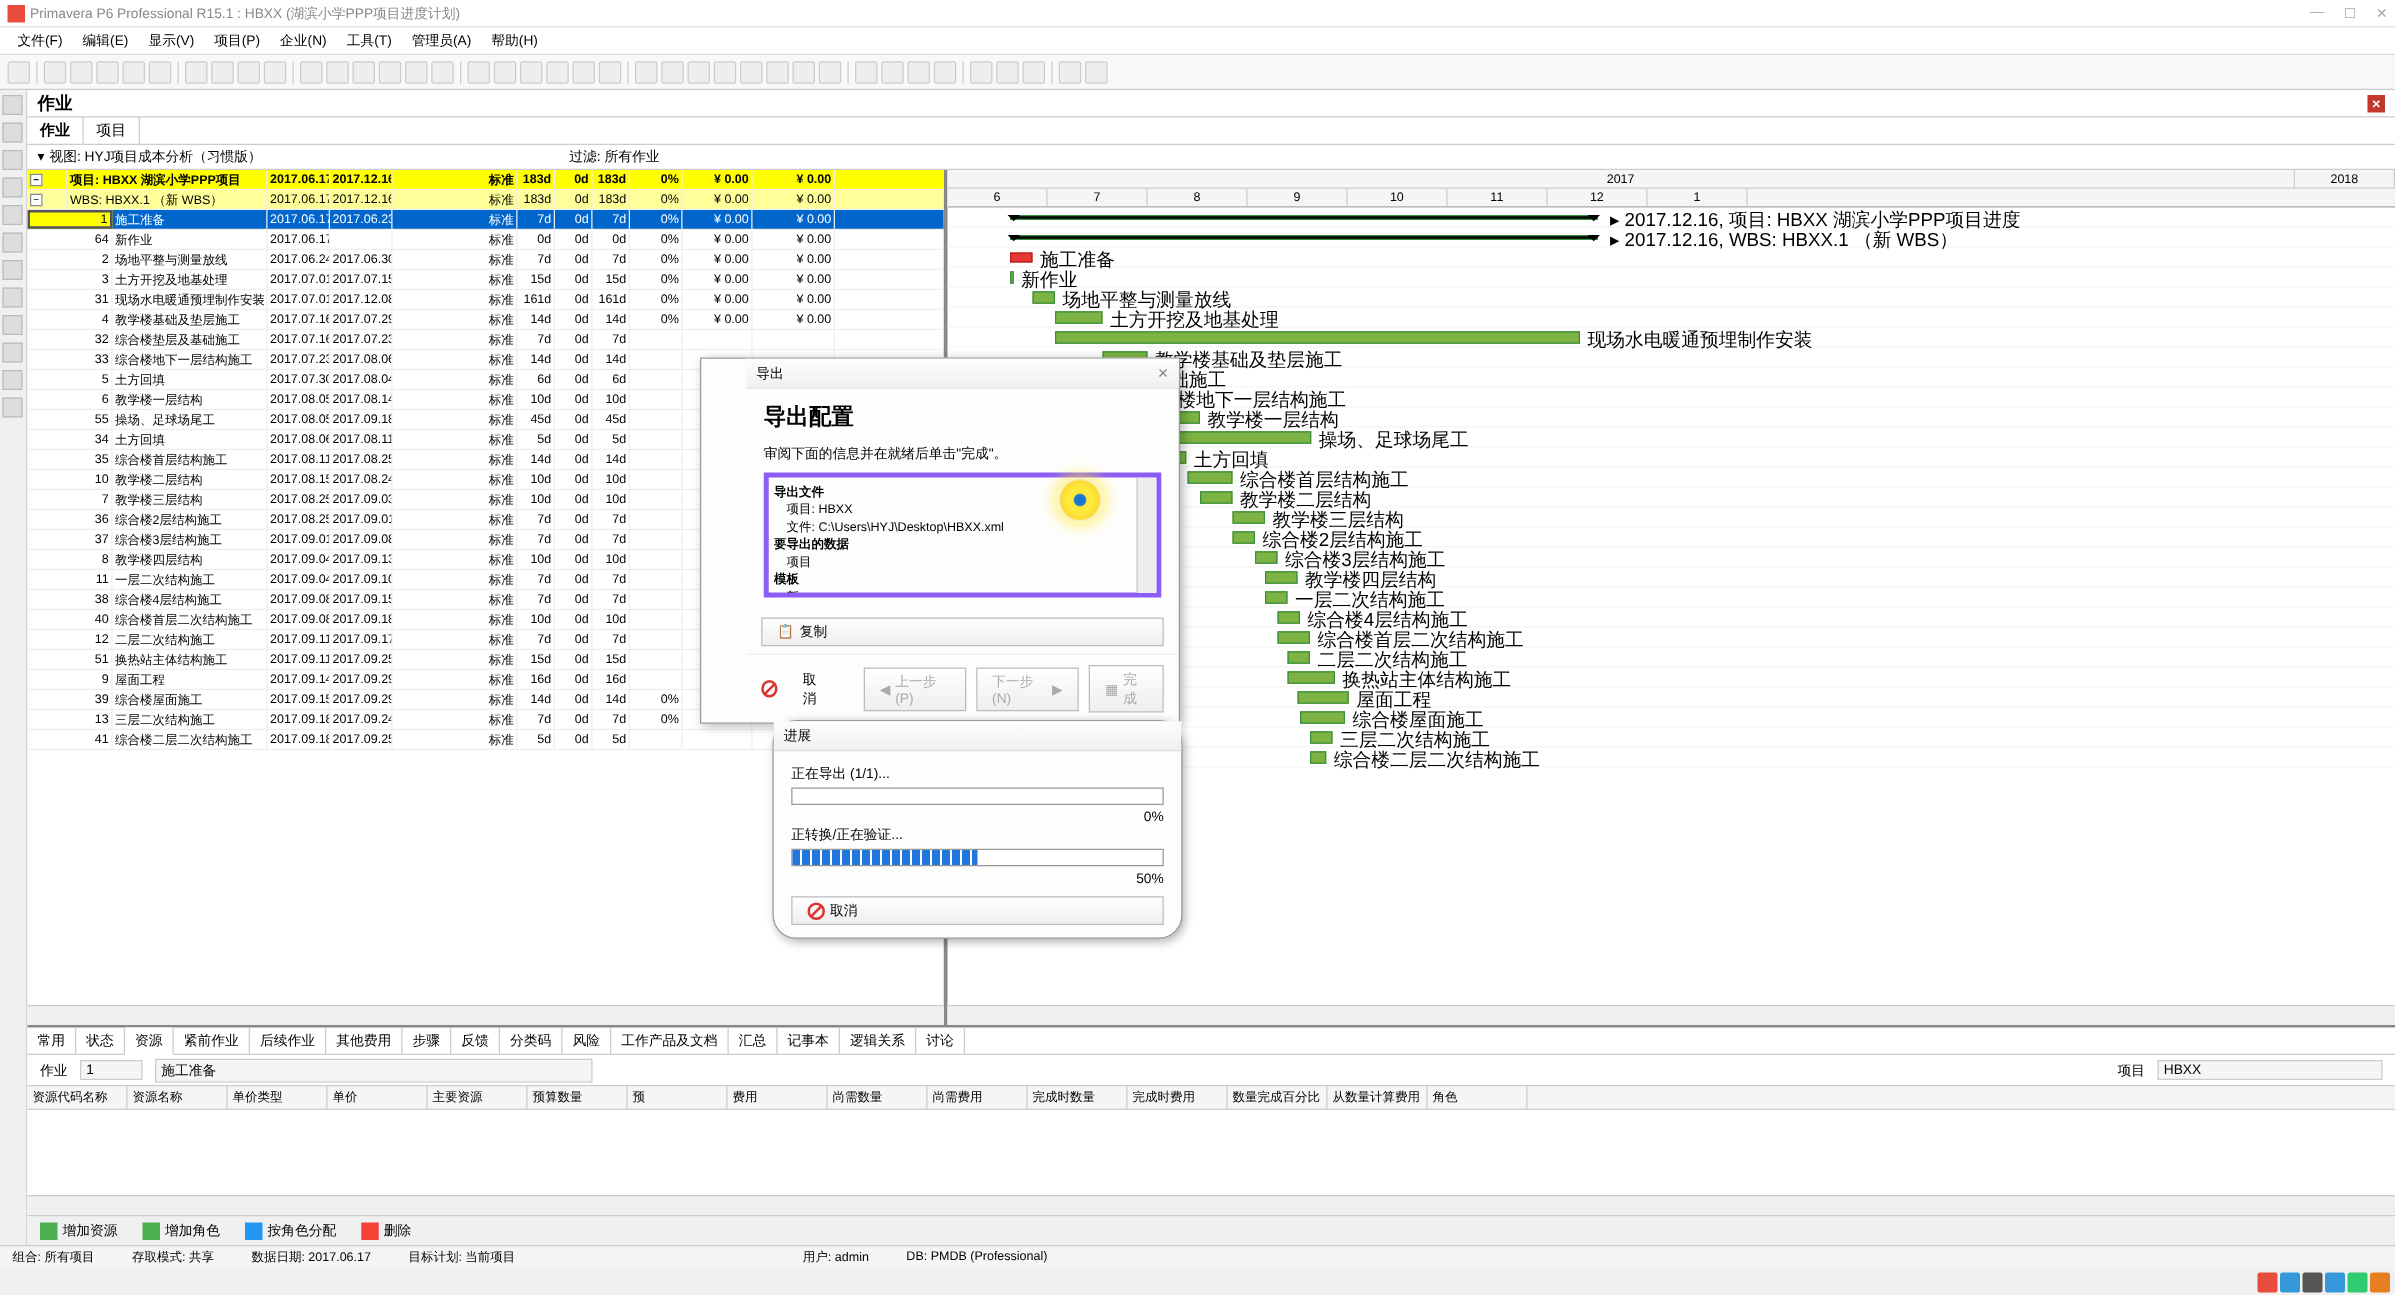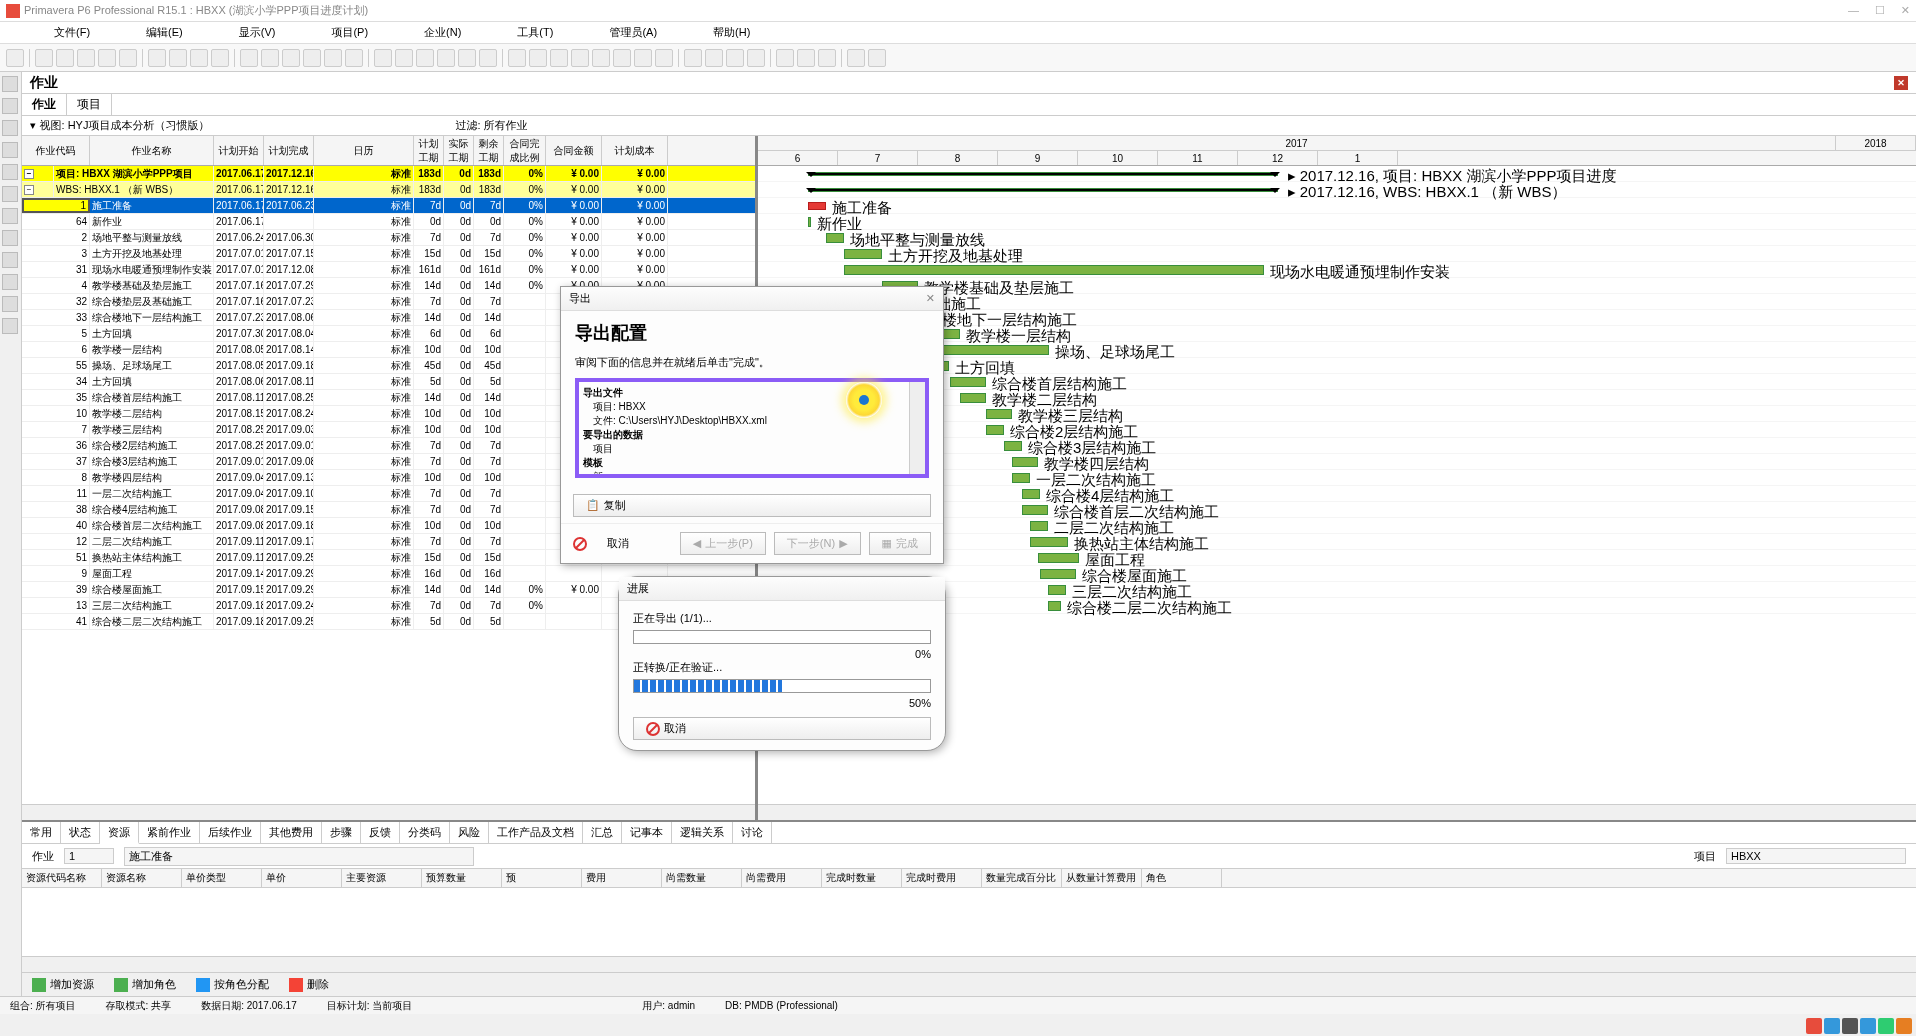--- a/index.html
+++ b/index.html
@@ -1,21 +1,21 @@
 <!DOCTYPE html>
 <html><head>
 <meta charset="utf-8">
 <style>
 * { box-sizing: border-box; margin: 0; padding: 0; }
 body { font-family: "Microsoft YaHei", Arial, sans-serif; font-size: 11px; background: #f0f0f0; overflow: hidden; width: 1916px; height: 1036px; position: relative; }
 .titlebar { height: 22px; background: #fff; border-bottom: 1px solid #ddd; display: flex; align-items: center; padding: 0 6px; font-size: 11px; color: #888; }
 .titlebar .icon { width: 14px; height: 14px; background: #e74c3c; margin-right: 4px; }
 .titlebar .win-ctrls { margin-left: auto; display: flex; gap: 16px; color: #aaa; }
 .menubar { height: 22px; background: #fff; border-bottom: 1px solid #ddd; display: flex; align-items: center; padding: 0 8px; gap: 4px; font-size: 11px; }
-.menubar span { padding: 2px 6px; cursor: pointer; margin-left: 40px; }
+.menubar span { padding: 2px 6px; cursor: pointer; }
 .toolbar { height: 28px; background: #f8f8f8; border-bottom: 1px solid #ccc; display: flex; align-items: center; padding: 0 6px; gap: 3px; }
 .tb-btn { width: 18px; height: 18px; background: #eee; border: 1px solid #ccc; border-radius: 2px; }
 .tb-sep { width: 1px; height: 18px; background: #ccc; margin: 0 2px; }
 .main { display: flex; height: calc(100% - 112px); }
 .sidebar-l { width: 22px; background: #f0f0f0; border-right: 1px solid #ccc; display: flex; flex-direction: column; gap: 6px; padding: 4px 2px; }
 .sb-btn { width: 16px; height: 16px; background: #ddd; border: 1px solid #bbb; }
 .content { flex: 1; display: flex; flex-direction: column; background: #fff; }
 .tab-hdr { display: flex; flex-direction: column; }
 .tab-line1 { height: 22px; border-bottom: 1px solid #ccc; display: flex; align-items: center; padding: 0 8px; font-size: 14px; font-weight: bold; }
 .tab-line1 .close { margin-left: auto; width: 14px; height: 14px; background: #c0392b; color: #fff; display: flex; align-items: center; justify-content: center; font-size: 9px; }
@@ -62,21 +62,21 @@
 .bot-fields .inp { border: 1px solid #ccc; background: #f5f5f5; padding: 1px 4px; width: 180px; }
 .bot-grid-hdr { height: 20px; display: flex; border-top: 1px solid #ccc; border-bottom: 1px solid #ccc; background: #f5f5f5; font-size: 10px; }
 .bot-grid-hdr div { border-right: 1px solid #ccc; padding: 2px 4px; }
 .footer-bar { height: 24px; border-top: 1px solid #ccc; background: #f0f0f0; display: flex; align-items: center; padding: 0 10px; gap: 20px; font-size: 11px; }
 .footer-btn { display: flex; align-items: center; gap: 4px; }
 .fbtn-icon { width: 14px; height: 14px; }
 .fbtn-icon.g { background: #4caf50; } .fbtn-icon.r { background: #f44336; } .fbtn-icon.b { background: #2196f3; }
 .statusbar { height: 18px; background: #f5f5f5; border-top: 1px solid #ccc; display: flex; align-items: center; padding: 0 10px; gap: 30px; font-size: 10px; }
 
 .dialog { position: absolute; background: #fdfdfd; border: 1px solid #999; box-shadow: 2px 2px 8px rgba(0,0,0,0.3); }
-.dlg-export { left: 560px; top: 286px; width: 384px; }
+.dlg-export { left: 560px; top: 286px; width: 384px; padding-left: 36px; }
 .dlg-title { height: 24px; background: linear-gradient(#fdfdfd,#f0f0f0); border-bottom: 1px solid #ddd; display: flex; align-items: center; padding: 0 8px; font-size: 11px; }
 .dlg-title .x { margin-left: auto; color: #888; cursor: pointer; }
 .dlg-body { padding: 10px 14px; font-size: 11px; }
 .dlg-h { font-size: 18px; font-weight: bold; margin-bottom: 10px; font-family: serif; }
 .dlg-list { border: 4px solid #8b5cf6; height: 100px; padding: 4px; font-size: 10px; overflow: auto; margin-top: 8px; position: relative; }
 .dlg-list .grp { font-weight: bold; }
 .dlg-list .itm { padding-left: 10px; }
 .dlg-scroll { position: absolute; right: 0; top: 0; width: 16px; height: 100%; background: #eee; border-left: 1px solid #ccc; }
 .dlg-btns { display: flex; gap: 8px; padding: 8px 12px; border-top: 1px solid #eee; align-items: center; }
 .dlg-btn { border: 1px solid #bbb; background: linear-gradient(#fff,#eee); padding: 3px 12px; font-size: 11px; display: flex; align-items: center; gap: 4px; cursor: pointer; }
@@ -195,33 +195,20 @@
     </div>
     <div class="layout-row">
       <span class="lbl">
           <span>▾</span>
           <span>视图: HYJ项目成本分析（习惯版）</span>
         </span>
       <span class="lbl filter">过滤: 所有作业</span>
     </div>
     <div class="grid-split">
       <div class="grid-left">
-        <div class="grid-hdr">
-          <div class="col c-id">作业代码</div>
-          <div class="col c-name">作业名称</div>
-          <div class="col c-pstart">计划开始</div>
-          <div class="col c-pend">计划完成</div>
-          <div class="col c-cal">日历</div>
-          <div class="col c-pd">计划工期</div>
-          <div class="col c-ad">实际工期</div>
-          <div class="col c-rd">剩余工期</div>
-          <div class="col c-cpct">合同完成比例</div>
-          <div class="col c-camt">合同金额</div>
-          <div class="col c-pcost">计划成本</div>
-        </div>
         <div class="grid-body" id="grid-body">
             <div class="grid-row row-proj">
               <div class="cell" style="width:32px">
                 <span class="expand-box">−</span>
               </div>
               <div class="cell" style="width:160px;font-weight:bold">项目: HBXX  湖滨小学PPP项目</div>
               <div class="cell c-pstart">2017.06.17</div>
               <div class="cell c-pend">2017.12.16</div>
               <div class="cell c-cal r">标准</div>
               <div class="cell c-pd r">183d</div>

